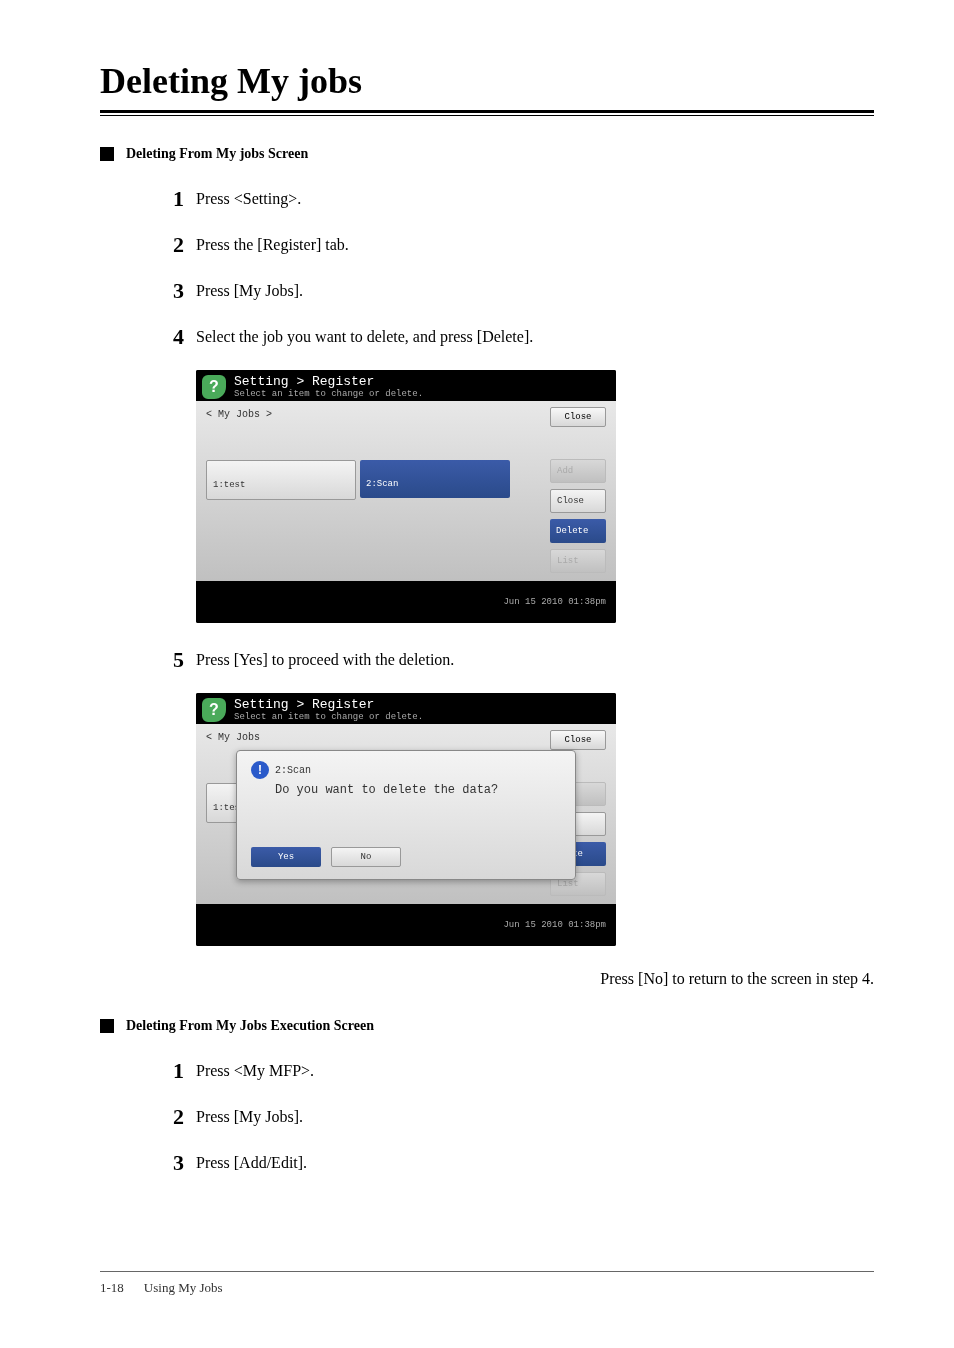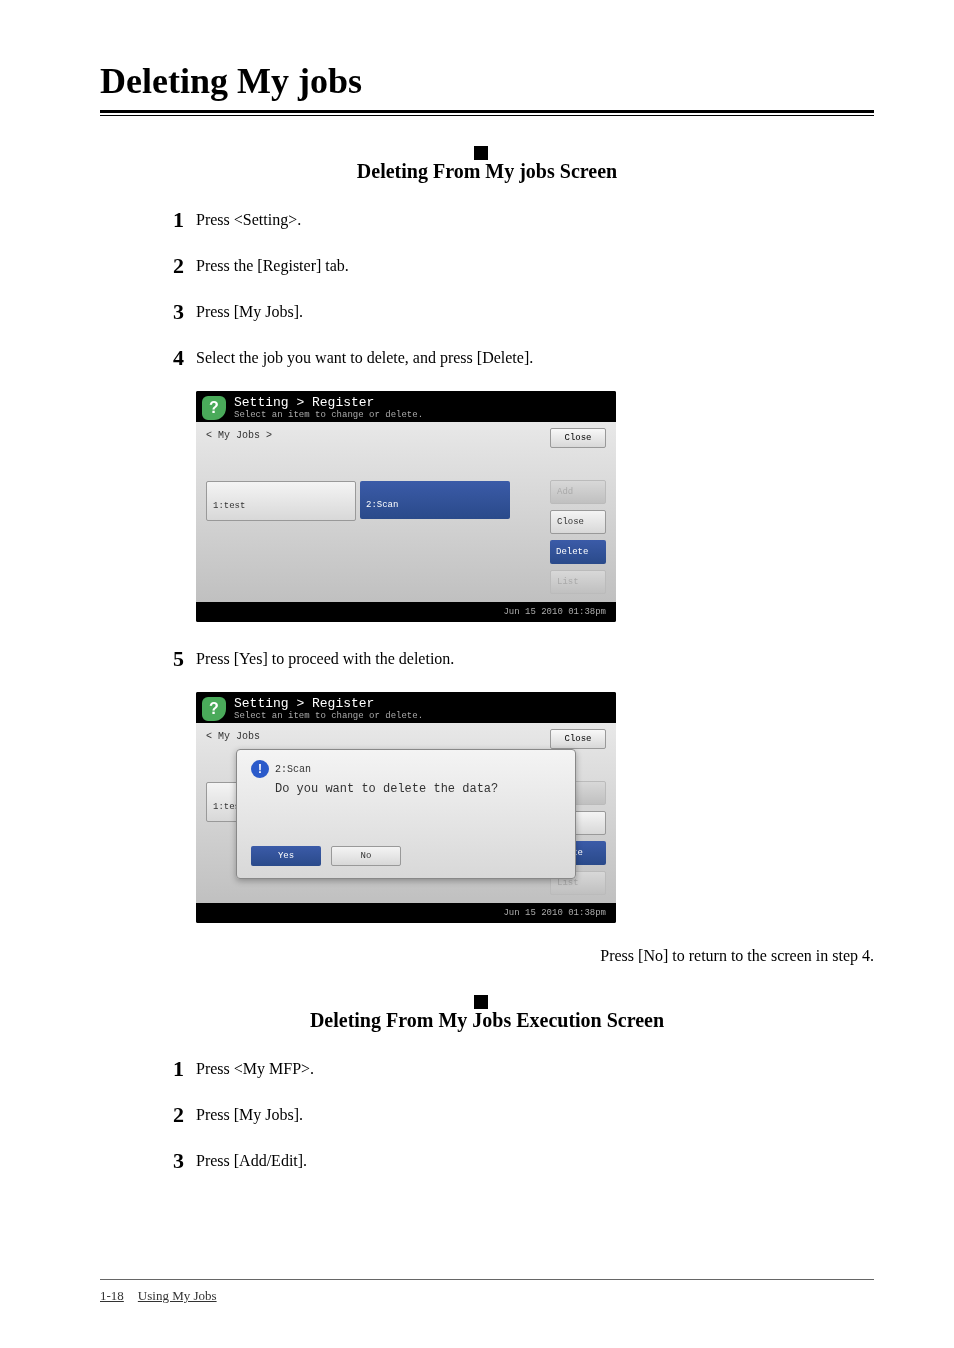--- a/index.html
+++ b/index.html
@@ -23,28 +23,27 @@
     }
     .title-underline {
       border-bottom: 3px solid #000;
       margin-bottom: 2px;
     }
     .title-underline2 {
       border-bottom: 1px solid #000;
       margin-bottom: 30px;
     }
     .section-heading {
-      font-size: 20px;
+      font-size: 14px;
       font-weight: bold;
       color: #000;
       margin-bottom: 24px;
       margin-top: 20px;
       display: flex;
       align-items: center;
-      flex-direction: column;
     }
     .section-heading .bullet {
       display: inline-block;
       width: 14px;
       height: 14px;
       background: #000;
       margin-right: 12px;
     }
     .step-row {
       display: flex;
@@ -185,21 +184,21 @@
     .side-btn.active {
       background: linear-gradient(to bottom, #3b5ba8, #2a4a8a);
       color: #fff;
     }
     .screen-footer {
       background: #000;
       color: #aaa;
       font-family: 'Courier New', monospace;
       font-size: 9px;
       text-align: right;
-      padding: 5px 10px;
+      padding: 16px 10px;
     }
     
     .dialog-overlay {
       position: absolute;
       left: 40px;
       right: 40px;
       top: 26px;
       background: linear-gradient(to bottom, #f4f4f4, #d8d8d8);
       border: 1px solid #888;
       border-radius: 4px;
@@ -262,30 +261,29 @@
     }
     .followup-text {
       font-size: 16px;
       margin-left: 96px;
       margin-top: 10px;
       margin-bottom: 30px;
       text-align: right;
     }
     .page-footer {
       position: absolute;
-      bottom: 44px;
+      bottom: 52px;
       left: 100px;
       right: 80px;
       border-top: 1px solid #666;
       padding-top: 8px;
       font-size: 13px;
       color: #333;
       display: flex;
-      gap: 14px;
-      text-decoration: underline;
+      gap: 20px;
     }
   </style>
 </head>
 <body>
 
 <h1 class="page-title">Deleting My jobs</h1>
 <div class="title-underline"></div>
 <div class="title-underline2"></div>
 
 <div class="section-heading">

